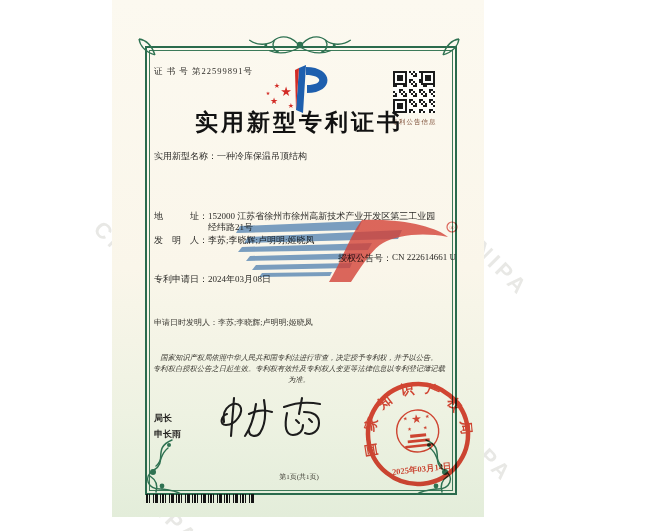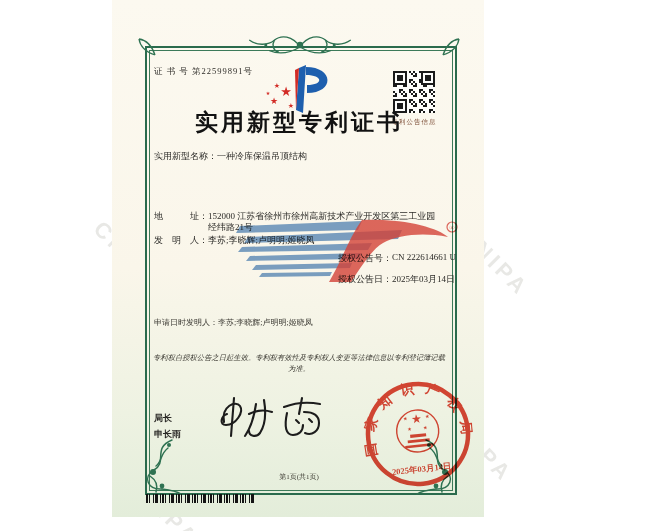--- a/index.html
+++ b/index.html
@@ -349,22 +349,22 @@
     </div>
 
     <div class="row" style="top:235px">
       <span class="lbl">发　明　人：</span><span class="val">李苏;李晓辉;卢明明;姬晓凤</span>
     </div>
 
     <div class="col2" style="left:226px;top:252px">
       <span class="lbl">授权公告号：</span><span class="val">CN 222614661 U</span>
     </div>
 
-    <div class="col2" style="left:226px;top:273px">
-      <span class="lbl">授权公告日：</span><span class="val">2025年03月14日</span>
+    <div class="col2" style="left:42px;top:273px">
+      <span class="lbl">专利申请日：</span><span class="val">2024年03月08日</span>
     </div>
 
     <div class="row small" style="top:317px">
       <span class="lbl">申请日时发明人：</span><span class="val">李苏;李晓辉;卢明明;姬晓凤</span>
     </div>
 
     <svg class="jying" viewBox="0 0 248 92">
       <g fill="#4a80bd" opacity="0.72">
         <path d="M28,8 L150,3 L146,12 L24,15 Z"></path>
         <path d="M36,19 L190,12 L186,21 L32,25 Z"></path>
@@ -372,20 +372,21 @@
         <path d="M38,38 L150,35 L147,41 L34,43 Z"></path>
         <path d="M44,47 L140,45 L138,50 L40,52 Z"></path>
         <path d="M50,55 L120,54 L118,58 L47,59 Z"></path>
       </g>
       <path d="M150,2 C192,0 226,10 236,19 C210,14 186,17 171,25 C160,31 149,49 139,64 L117,64 C130,42 138,18 150,2 Z" fill="#d8453c" opacity="0.8"></path>
       <circle cx="240" cy="9" r="5" fill="none" stroke="#d8453c" stroke-width="1.2" opacity="0.8"></circle>
       <text x="240" y="12" font-size="7" text-anchor="middle" fill="#d8453c" opacity="0.8">®</text>
     </svg>
 
     <div class="legal">
+      <div>国家知识产权局依照中华人民共和国专利法进行审查，决定授予专利权，并予以公告。</div>
       <div>专利权自授权公告之日起生效。专利权有效性及专利权人变更等法律信息以专利登记簿记载为准。</div>
     </div>
 
     <div class="signer" style="top:412px">局长</div>
     <div class="signer" style="top:428px">申长雨</div>
 
     <svg class="signature" viewBox="0 0 118 48">
       <g fill="none" stroke="#1c1c1c" stroke-width="2.1" stroke-linecap="round">
         <path d="M10,28 C7,12 22,6 26,12 C30,18 22,31 12,31 C5,31 7,22 13,20"></path>
         <path d="M20,4 L17,42"></path>

